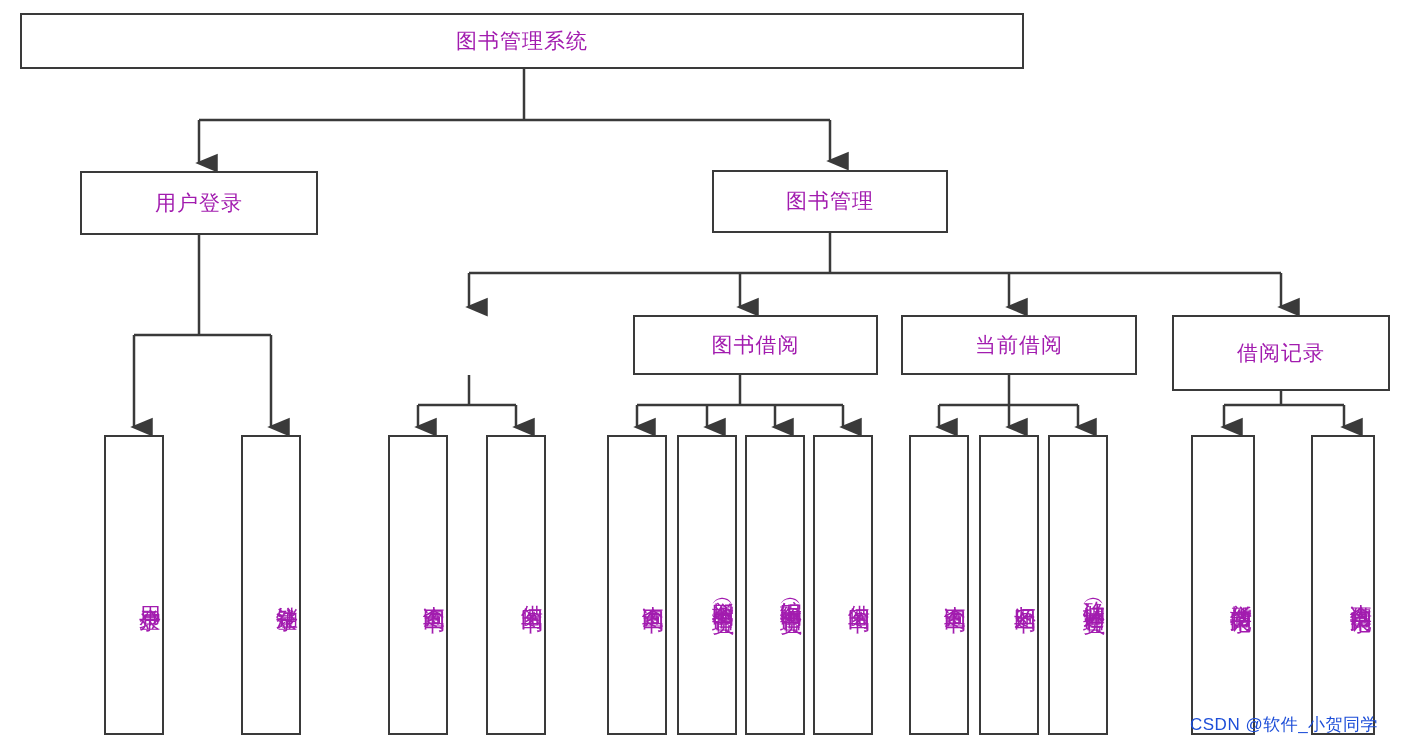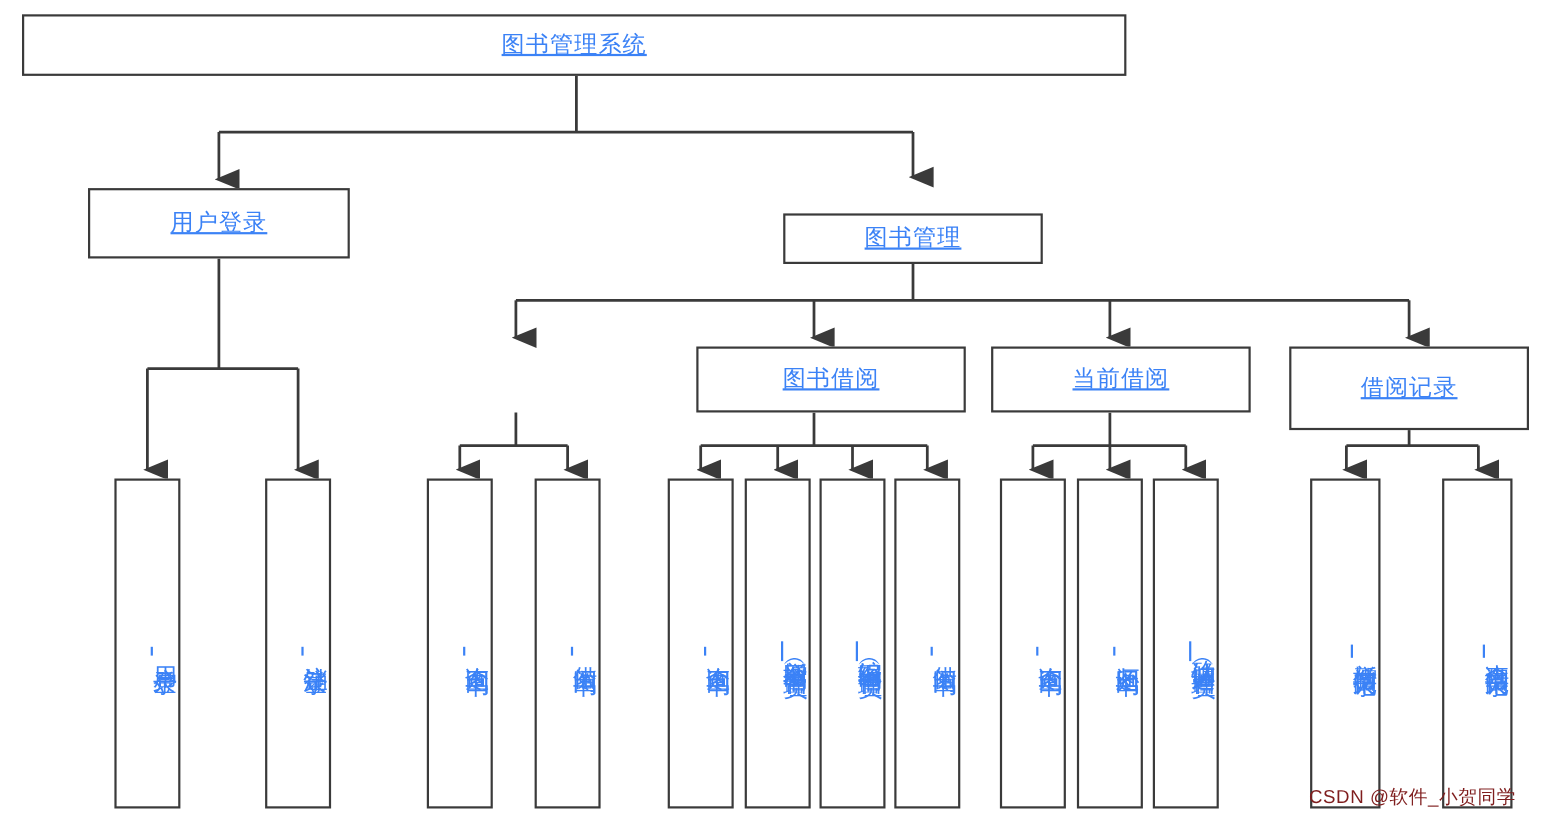--- a/index.html
+++ b/index.html
@@ -26,23 +26,22 @@
     pointer-events: none;
   }
   .node {
     position: absolute;
     box-sizing: border-box;
     background: #ffffff;
     border: 2.5px solid #3a3a3a;
     display: flex;
     align-items: center;
     justify-content: center;
-    color: #3b82f6;
+    color: #a21caf;
     line-height: 1.05;
-    text-decoration: underline;
   }
   .node.horiz {
     font-size: 21px;
     letter-spacing: 1px;
     writing-mode: horizontal-tb;
   }
   .node.vert {
     writing-mode: vertical-rl;
     text-orientation: upright;
     font-size: 22px;
@@ -53,21 +52,21 @@
   }
   .node.vert > span {
     display: block;
     writing-mode: vertical-rl;
     text-orientation: upright;
     white-space: nowrap;
   }
   .watermark {
     position: absolute;
     font-size: 17px;
-    color: #7f1d1d;
+    color: #1d4ed8;
     letter-spacing: 0.5px;
     white-space: nowrap;
     user-select: none;
   }
 </style>
 </head>
 <body>
 
 <div id="canvas">
 
@@ -121,21 +120,21 @@
     </g>
   </svg>
 
   <div class="node horiz" style="left:20px;  top:13px;  width:1004px; height:56px;">
     <span>图书管理系统</span>
   </div>
 
   <div class="node horiz" style="left:80px;  top:171px; width:238px; height:64px;">
     <span>用户登录</span>
   </div>
-  <div class="node horiz" style="left:712px; top:170px; width:236px; height:46px;margin-top:24px;">
+  <div class="node horiz" style="left:712px; top:170px; width:236px; height:63px;">
     <span>图书管理</span>
   </div>
 
   <div class="node horiz" style="left:633px;  top:315px; width:245px; height:60px;">
     <span>图书借阅</span>
   </div>
   <div class="node horiz" style="left:901px;  top:315px; width:236px; height:60px;">
     <span>当前借阅</span>
   </div>
   <div class="node horiz" style="left:1172px; top:315px; width:218px; height:76px;text-align:right;">

